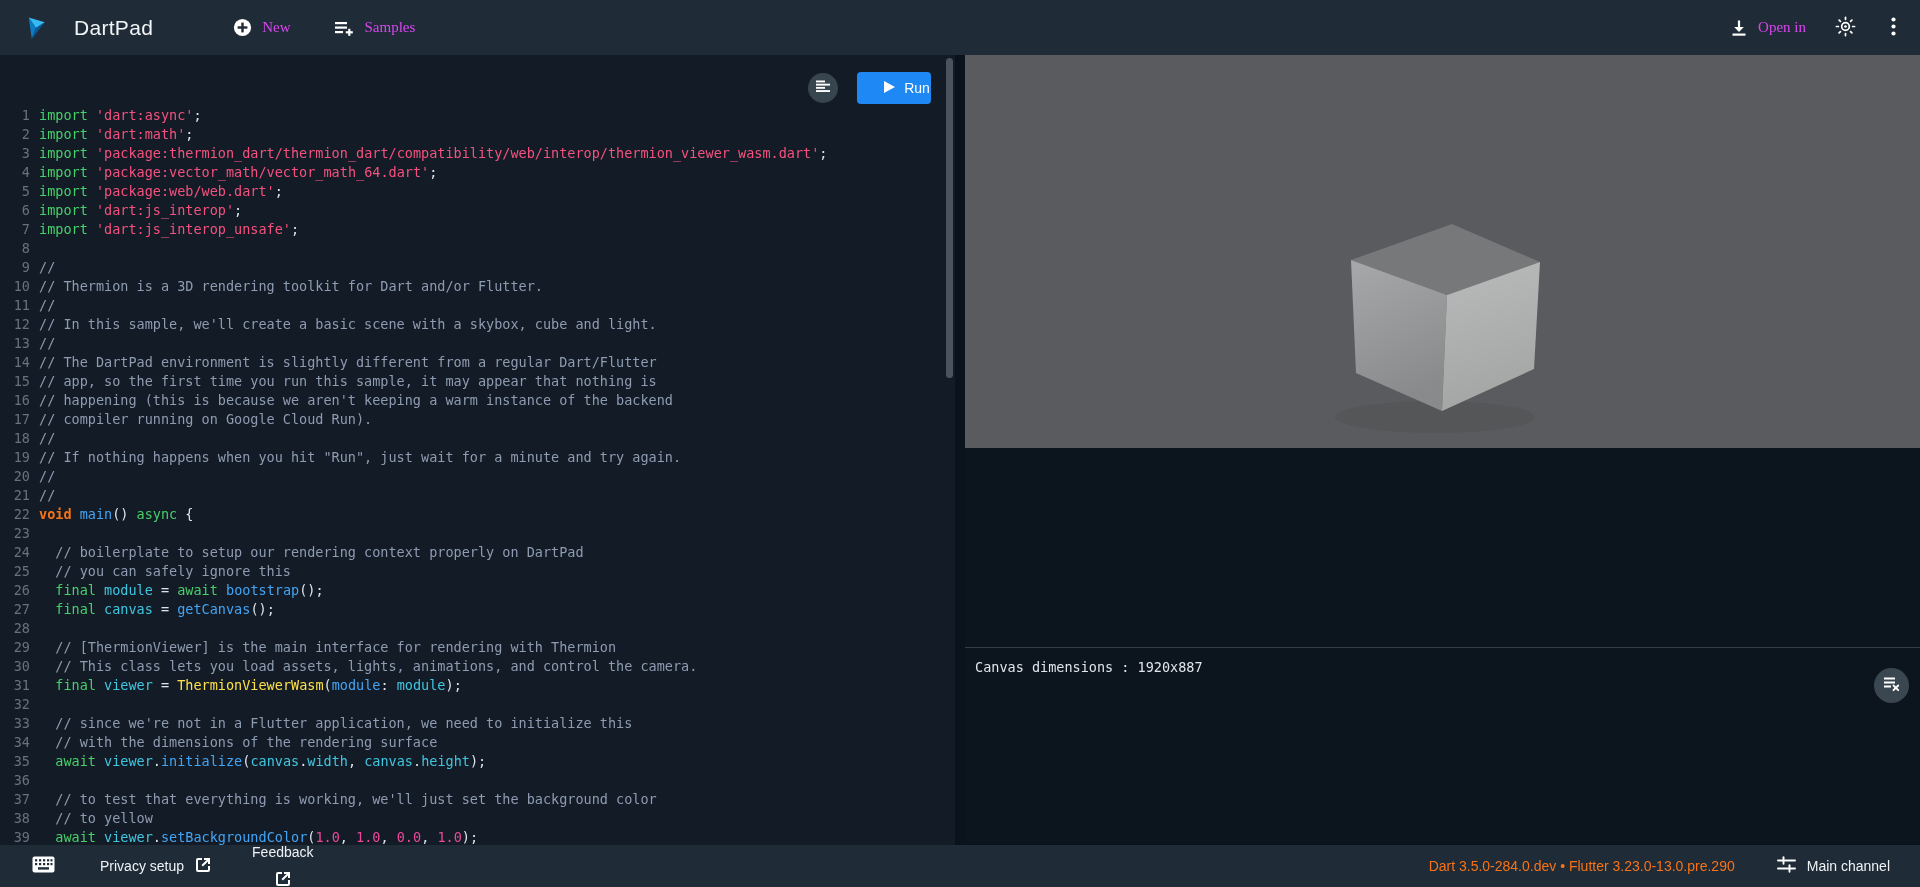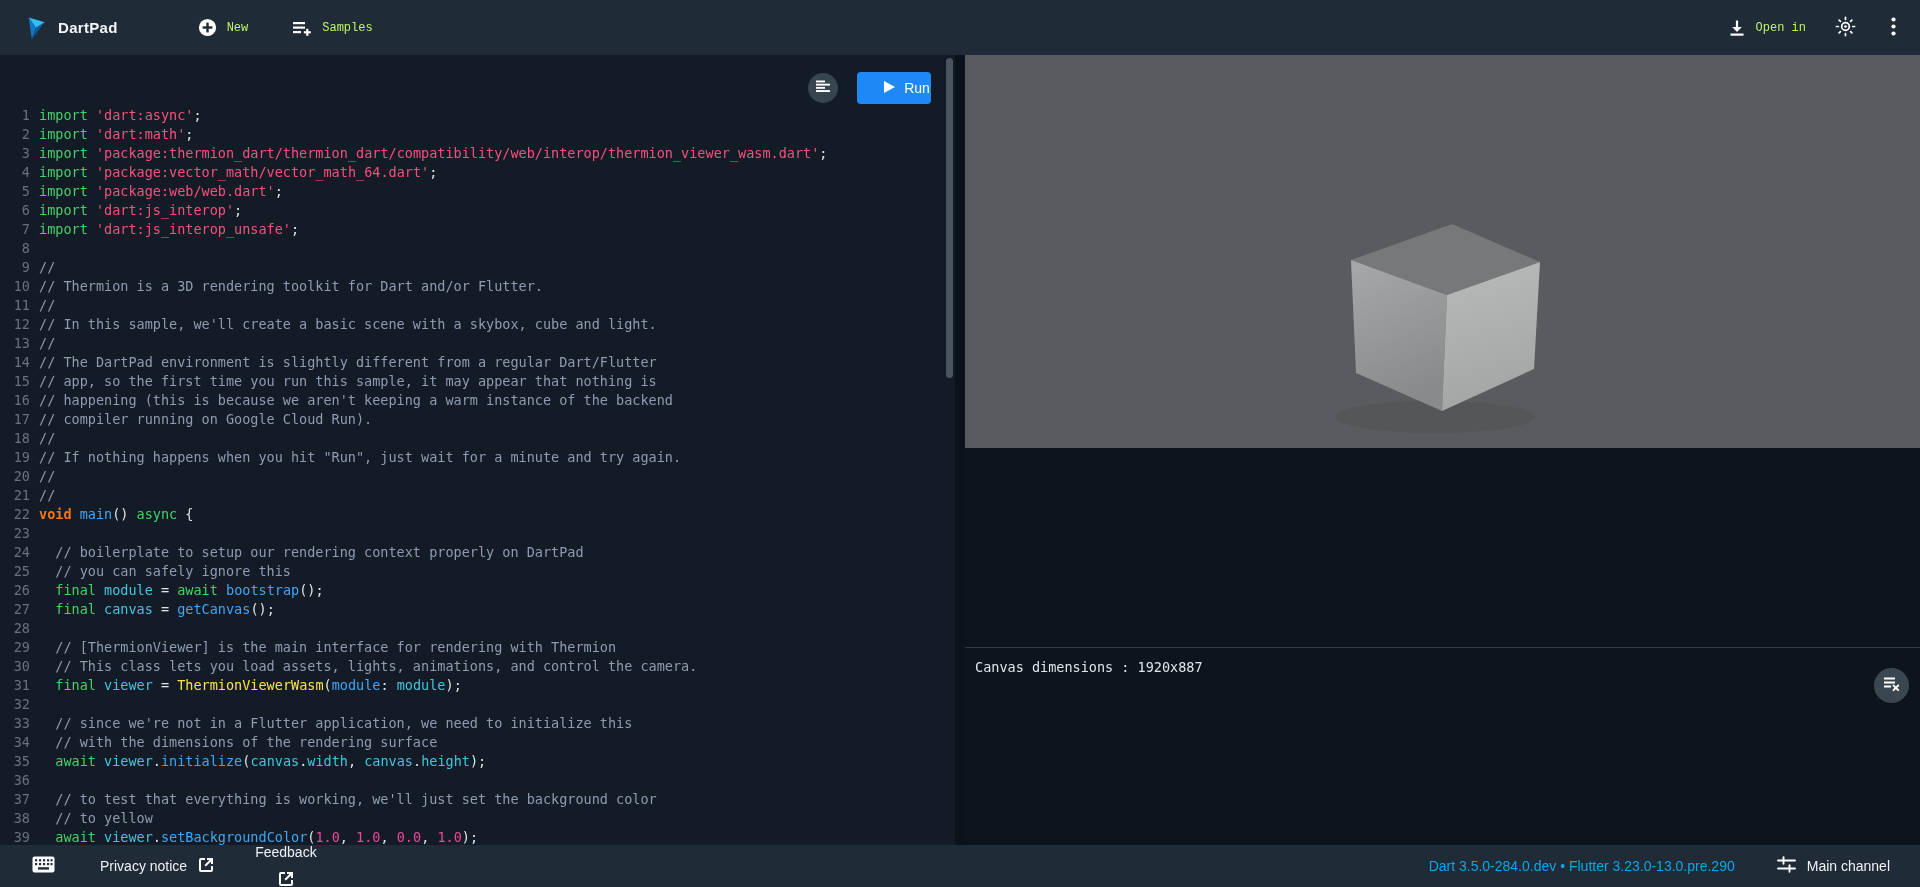--- a/index.html
+++ b/index.html
@@ -4,22 +4,22 @@
 <style>
   * { margin:0; padding:0; box-sizing:border-box; }
   html,body { width:1920px; height:887px; overflow:hidden; background:#0a121b;
               font-family:"Liberation Sans", sans-serif; }
   .app { position:relative; width:1920px; height:887px; }
 
   
   header { position:absolute; top:0; left:0; width:1920px; height:55px;
            background:#1f2b37; display:flex; align-items:center; color:#eef2f5; }
   .logo { width:30px; height:32px; margin-left:24px; display:flex; align-items:center; }
-  .app-title { font-size:15px; font-weight:700; letter-spacing:.3px; margin-left:4px; color:#f2f5f7; }
-  .hbtn { background:none; border:none; color:#bef264; font-family:Liberation Mono, monospace; font-size:12px;
+  .app-title { font-size:21px; font-weight:400; letter-spacing:.3px; margin-left:20px; color:#f2f5f7; }
+  .hbtn { background:none; border:none; color:#d946ef; font-family:Liberation Serif, serif; font-size:15px;
           font-weight:500; display:flex; align-items:center; gap:10px; cursor:pointer; }
   .hbtn svg { display:block; }
   .btn-new { margin-left:80px; }
   .btn-samples { margin-left:44px; }
   .spacer { flex:1; }
   .btn-openin { margin-right:22px;text-align:right; }
   .icon-btn { background:none; border:none; cursor:pointer; display:flex; align-items:center;
               justify-content:center; width:34px; height:34px; }
   .btn-theme { margin-right:14px; }
   .btn-menu { margin-right:10px; }
@@ -80,21 +80,21 @@
 
   
   footer { position:absolute; left:0; bottom:0; width:1920px; height:42px; background:#1f2b37;
            display:flex; align-items:center; color:#eef2f5; font-size:14px; }
   footer .fbtn { background:none; border:none; cursor:pointer; display:flex; align-items:center; }
   .kbd-btn { margin-left:32px; }
   .flink { display:flex; align-items:center; gap:12px; color:#eef2f5; text-decoration:none;
            font-size:14px; font-weight:500; cursor:pointer; }
   .link-privacy { margin-left:45px; }
   .link-feedback { margin-left:42px;flex-direction:column; }
-  .versions { color:#0ea5e9; font-size:14px; margin-right:42px; }
+  .versions { color:#f97316; font-size:14px; margin-right:42px; }
   .channel-btn { background:none; border:none; color:#eef2f5; font-family:inherit; font-size:14px;
                  font-weight:500; display:flex; align-items:center; gap:11px; cursor:pointer;
                  margin-right:30px; }
 </style>
 </head>
 <body>
 
 <div class="app">
 
   <header>
@@ -269,21 +269,21 @@
             <rect x="11" y="7" width="2.2" height="2.2"></rect>
               <rect x="15" y="7" width="2.2" height="2.2"></rect>
             <rect x="18.5" y="7" width="2" height="2.2"></rect>
             <rect x="6" y="11.2" width="11" height="2.4"></rect>
           </g>
         </svg>
       </span>
     </button>
 
     <a class="flink link-privacy">
-      <span>Privacy notice</span>
+      <span>Privacy setup</span>
       <span>
         <svg width="14" height="14" viewBox="0 0 14 14">
           <path d="M12 12H2V2h4V0H2a2 2 0 0 0-2 2v10a2 2 0 0 0 2 2h10a2 2 0 0 0 2-2V8h-2z" fill="#ffffff"></path>
           <path d="M8 0v2h2.6L5.5 7.1l1.4 1.4L12 3.4V6h2V0z" fill="#ffffff"></path>
         </svg>
       </span>
     </a>
 
     <a class="flink link-feedback">
       <span>Feedback</span>

